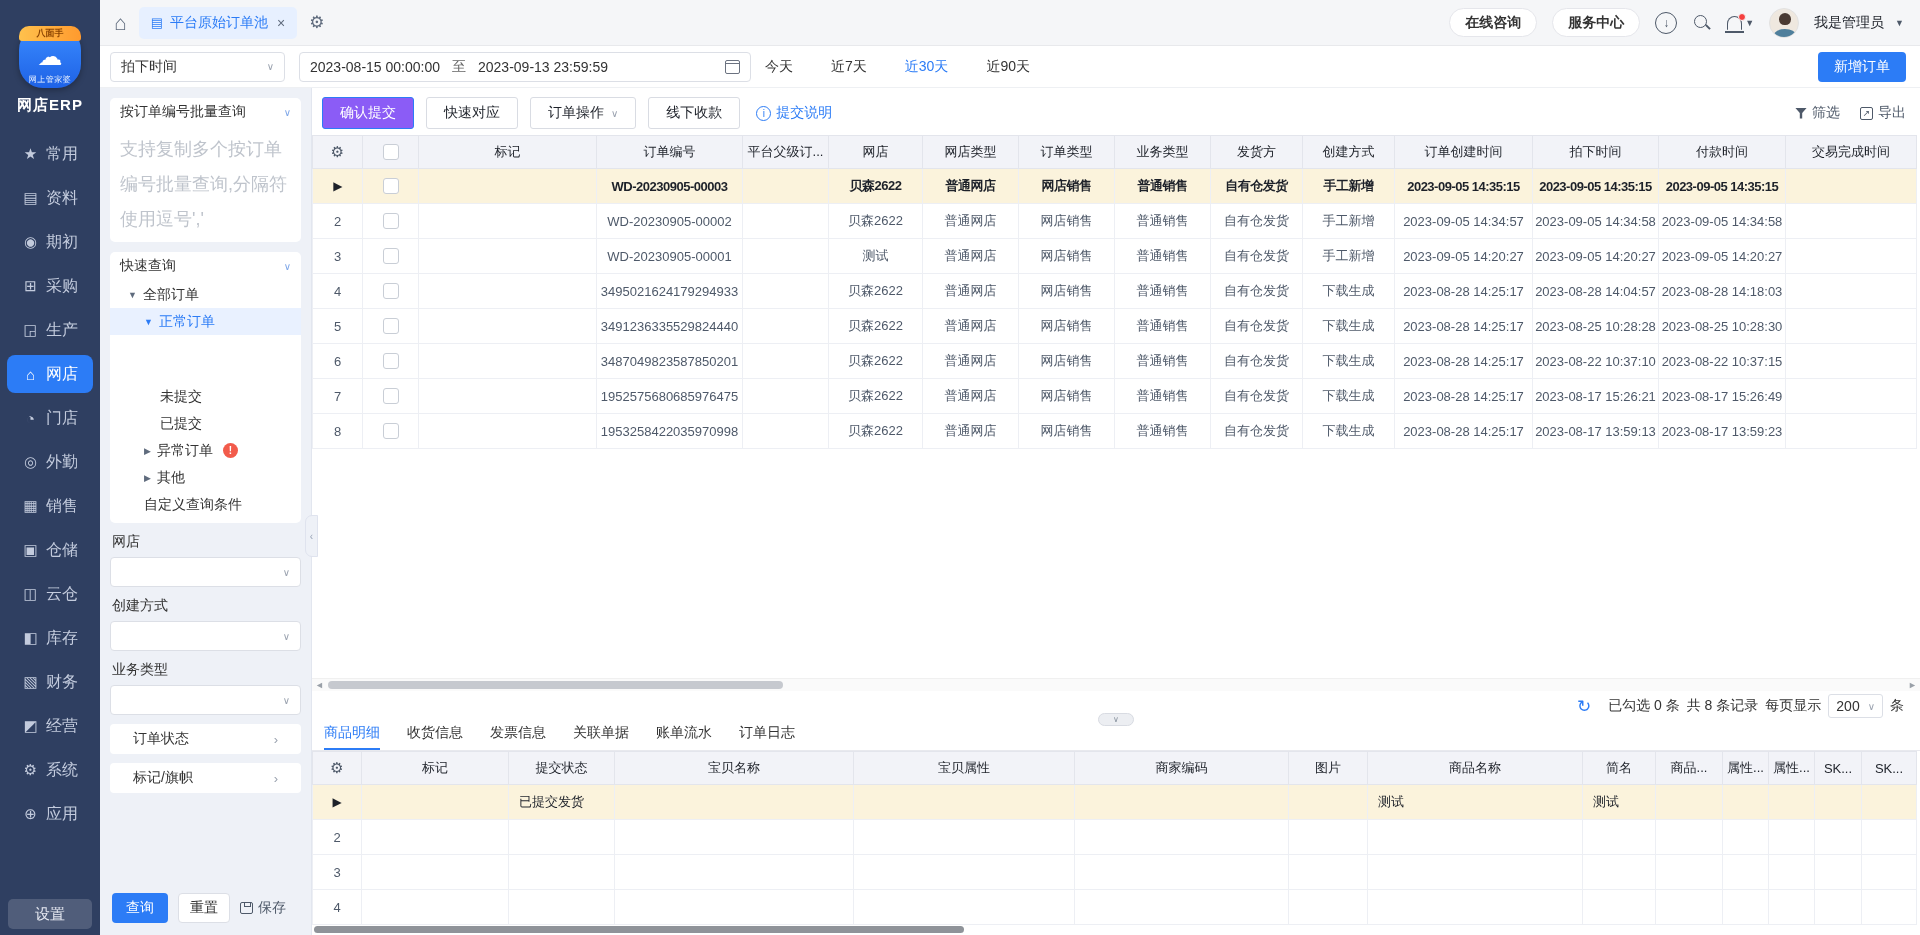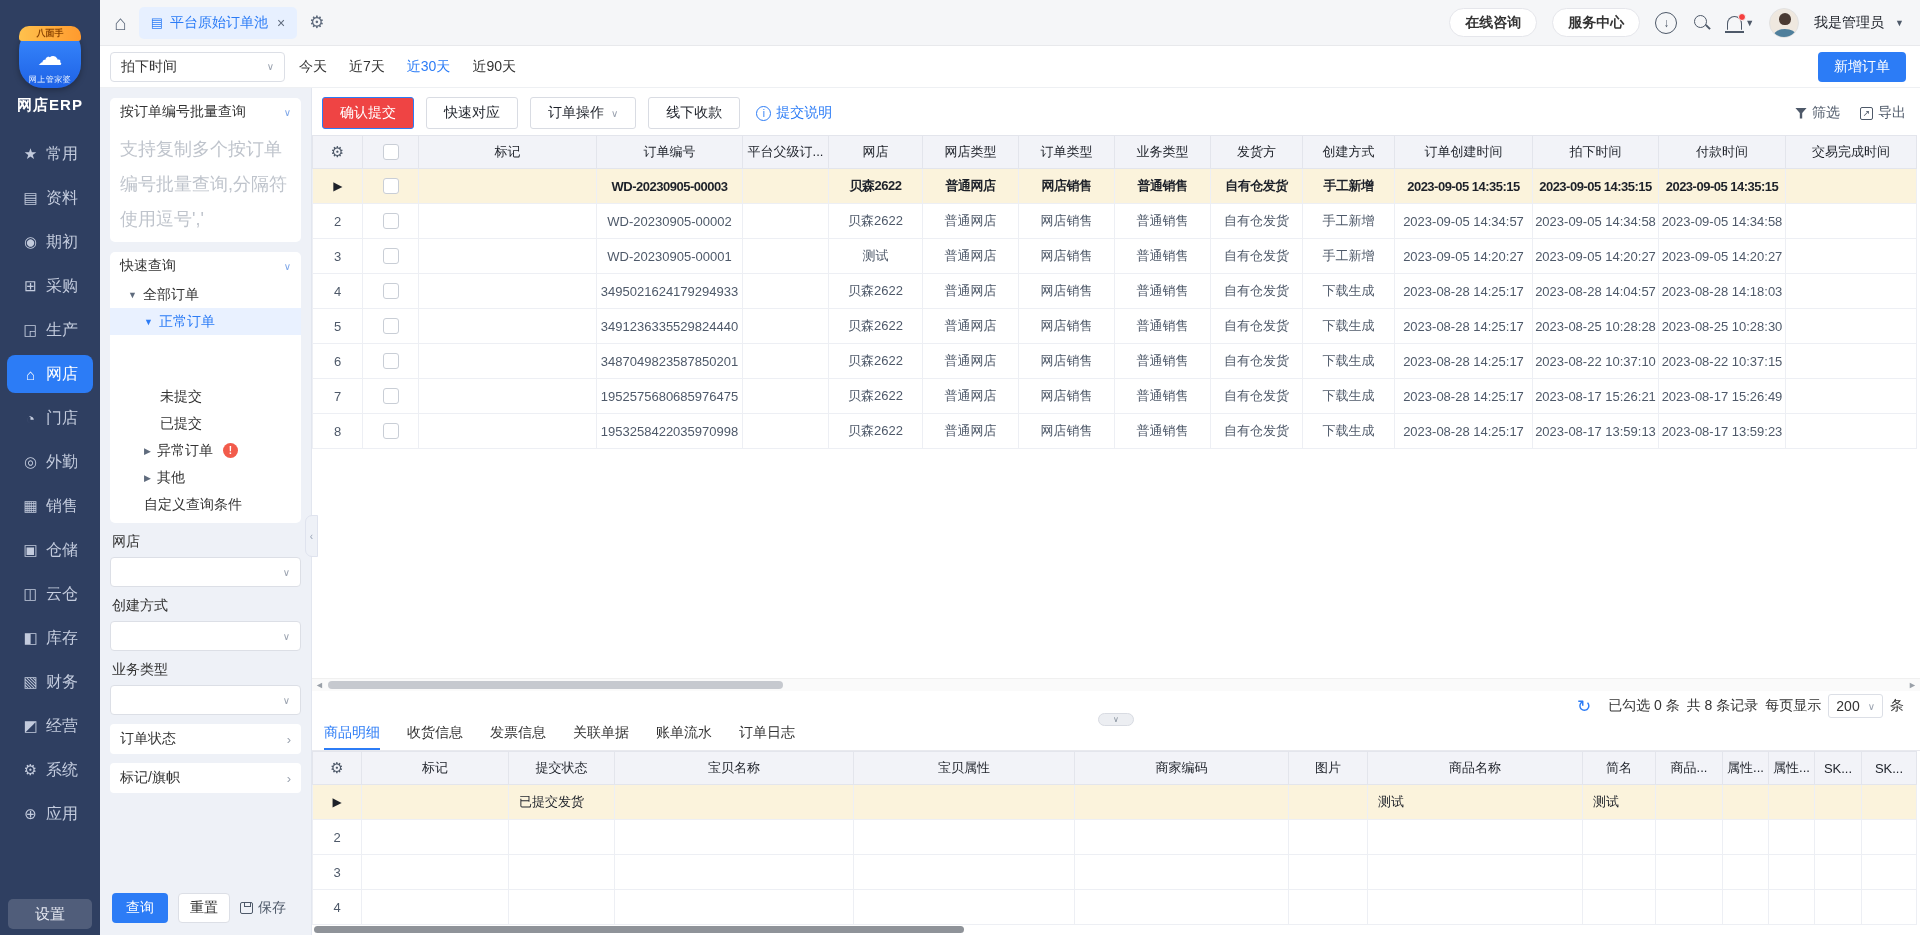--- a/index.html
+++ b/index.html
@@ -46,56 +46,56 @@
   .username { font-size:14px; color:#1d2129; display:flex; align-items:center; gap:11px; cursor:pointer; }
 
   .filterbar { height:42px; flex-shrink:0; background:#fff; border-bottom:1px solid #eef0f3; display:flex; align-items:center; gap:14px; padding:0 14px 0 10px; }
   .sel-box { height:30px; border:1px solid #dcdfe6; border-radius:4px; background:#fff; display:flex; align-items:center; justify-content:space-between; padding:0 10px; font-size:14px; color:#333; cursor:pointer; }
   .sel-caret { font-size:10px; color:#9aa2af; }
   .field-sel { width:175px; }
   .date-box { width:452px; height:30px; border:1px solid #dcdfe6; border-radius:4px; display:flex; align-items:center; gap:12px; padding:0 10px; font-size:14px; color:#333; cursor:text; }
   .date-box .joiner { color:#666; }
   .cal-ico { margin-left:auto; width:15px; height:14px; border:1.6px solid #6b7280; border-radius:2px; position:relative; }
   .cal-ico::before { content:''; position:absolute; top:2px; left:0; right:0; height:1.5px; background:#6b7280; }
-  .quick { display:flex; gap:22px; font-size:14px; color:#333; }
+  .quick { display:flex; gap:38px; font-size:14px; color:#333; }
   .quick span { cursor:pointer; }
   .quick .on { color:#2c7cf6; }
   .btn-new { margin-left:auto; height:30px; padding:0 16px; background:#2c7cf6; color:#fff; border-radius:4px; font-size:14px; display:flex; align-items:center; cursor:pointer; }
 
   .content { flex:1; min-height:0; display:flex; background:#eef1f7; }
 
   
   .qpanel { width:212px; flex-shrink:0; padding:10px; position:relative; border-right:1px solid #e2e6ef; }
   .qcard { background:#fff; border-radius:5px; padding:5px 10px; margin-bottom:10px; }
   .qtitle { display:flex; justify-content:space-between; align-items:center; font-size:14px; color:#333; }
   .qtitle .sel-caret { color:#7ea6e8; }
   .ph { margin-top:11px; color:#bfc4cc; font-size:18px; line-height:1.95; }
   .tree { margin-top:6px; }
   .trow { height:27px; display:flex; align-items:center; gap:6px; font-size:14px; color:#333; margin:0 -10px; cursor:pointer; }
   .trow .tcaret { font-size:9px; color:#5f6b7d; }
   .trow.sel { background:#e9f1ff; color:#2c7cf6; }
   .trow.sel .tcaret { color:#2c7cf6; }
   .badge-ex { width:15px; height:15px; border-radius:50%; background:#f25b4b; color:#fff; font-size:10px; font-weight:bold; display:flex; align-items:center; justify-content:center; margin-left:4px; }
   .qlabel { font-size:14px; color:#333; margin:10px 2px 6px; }
   .qsel { width:100%; height:30px; margin-bottom:2px; }
-  .qbar { height:30px; background:#fff; border-radius:4px; display:flex; align-items:center; justify-content:space-between; padding:0 10px; font-size:14px; color:#333; margin-top:9px; cursor:pointer; }
+  .qbar { height:30px; background:#fff; border-radius:4px; display:flex; align-items:center; justify-content:space-between; padding:0 23px; font-size:14px; color:#333; margin-top:9px; cursor:pointer; }
   .qbar .arr { color:#9aa2af; font-size:13px; }
   .panel-handle { position:absolute; top:427px; right:-7px; width:13px; height:42px; background:#eef1f7; border:1px solid #dfe3ee; border-radius:7px 0 0 7px; display:flex; align-items:center; justify-content:center; color:#98a2b5; font-size:10px; cursor:pointer; z-index:4; }
   .qfooter { position:absolute; bottom:12px; left:12px; display:flex; align-items:center; gap:10px; }
   .btn-q { width:56px; height:30px; border-radius:4px; background:#2c7cf6; color:#fff; font-size:14px; display:flex; align-items:center; justify-content:center; cursor:pointer; }
   .btn-r { width:52px; height:30px; border-radius:4px; background:#fff; border:1px solid #dcdfe6; color:#333; font-size:14px; display:flex; align-items:center; justify-content:center; cursor:pointer; }
   .btn-s { display:flex; align-items:center; gap:5px; color:#4e5969; font-size:14px; cursor:pointer; }
   .ico-save { width:13px; height:12px; border:1.5px solid #4e5969; border-radius:2px; position:relative; }
   .ico-save::before { content:''; position:absolute; top:-1px; left:3px; width:5px; height:4px; border:1.5px solid #4e5969; border-top:none; }
 
   
   .workspace { flex:1; min-width:0; background:#fff; display:flex; flex-direction:column; position:relative; }
   .toolbar { display:flex; align-items:center; gap:12px; padding:9px 14px 6px 10px; }
   .btn { height:32px; border-radius:3px; padding:0 17px; font-size:14px; display:flex; align-items:center; gap:7px; cursor:pointer; background:#fff; border:1px solid #d9dce3; color:#1d2129; }
-  .btn.primary { background:#ef4444; border-color:#2c7cf6; color:#fff; }
+  .btn.primary { background:#8b5cf6; border-color:#2c7cf6; color:#fff; }
   .help-link { display:flex; align-items:center; gap:5px; color:#2c7cf6; font-size:14px; cursor:pointer; margin-left:4px; }
   .info-ico { width:15px; height:15px; border:1.3px solid #2c7cf6; border-radius:50%; font-size:10px; display:flex; align-items:center; justify-content:center; font-style:normal; }
   .toolbar-right { margin-left:auto; display:flex; gap:20px; color:#4e5969; font-size:14px; }
   .tr-item { display:flex; align-items:center; gap:5px; cursor:pointer; }
   .ico-funnel { width:12px; height:11px; background:#4e5969; clip-path:polygon(0 0,100% 0,60% 50%,60% 100%,40% 100%,40% 50%); }
   .ico-export { width:13px; height:13px; border:1.5px solid #4e5969; border-radius:2px; font-size:9px; line-height:10px; text-align:center; color:#4e5969; }
 
   table { border-collapse:collapse; table-layout:fixed; width:1604px; font-size:13px; }
   th { background:#f2f3f8; height:33px; font-weight:400; color:#1d2129; border:1px solid #e3e5ec; overflow:hidden; white-space:nowrap; }
   td { height:35px; border:1px solid #edeff4; color:#4e5969; text-align:center; overflow:hidden; white-space:nowrap; }
@@ -230,20 +230,26 @@
           <span>我是管理员</span>
           <span class="caret">▼</span>
         </span>
       </div>
     </header>
 
     <div class="filterbar">
       <div class="sel-box field-sel">
         <span>拍下时间</span>
         <span class="sel-caret">∨</span>
+      </div>
+      <div class="date-box">
+        <span>2023-08-15 00:00:00</span>
+        <span class="joiner">至</span>
+        <span>2023-09-13 23:59:59</span>
+        <span class="cal-ico"></span>
       </div>
       <div class="quick" id="quick">
           <span>今天</span>
           <span>近7天</span>
           <span class="on">近30天</span>
           <span>近90天</span>
         </div>
       <div class="btn-new">新增订单</div>
     </div>
 

